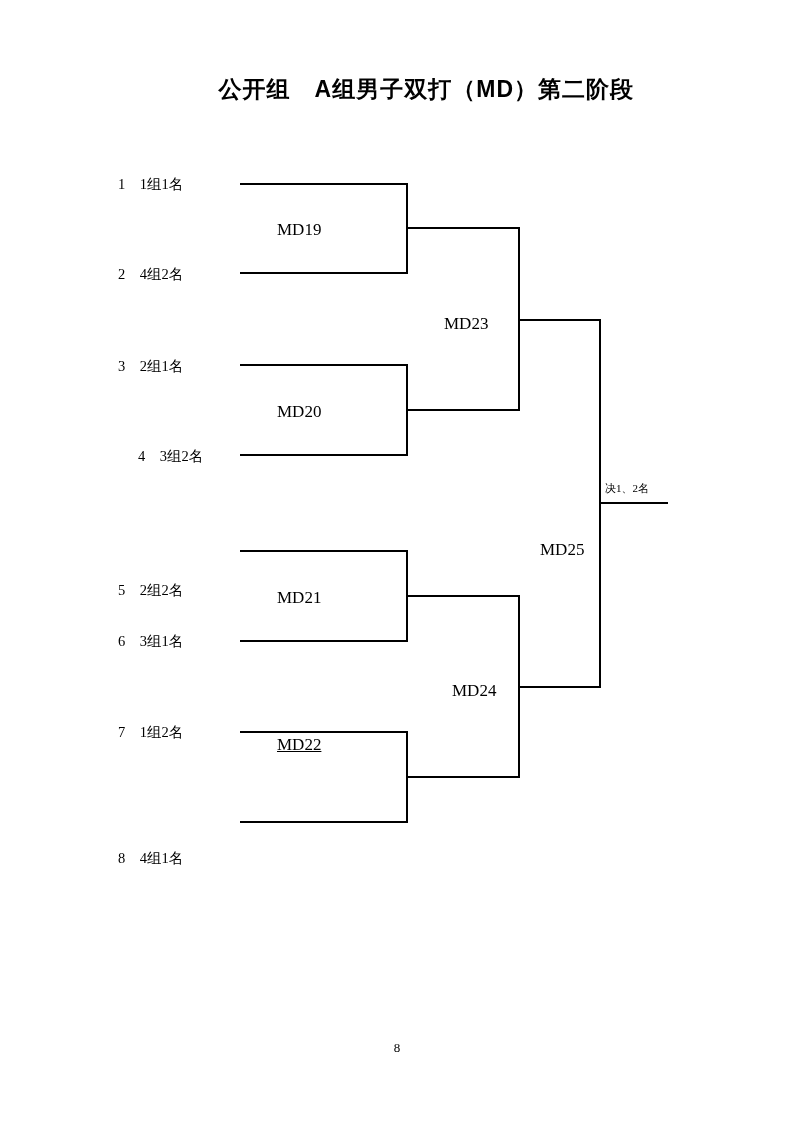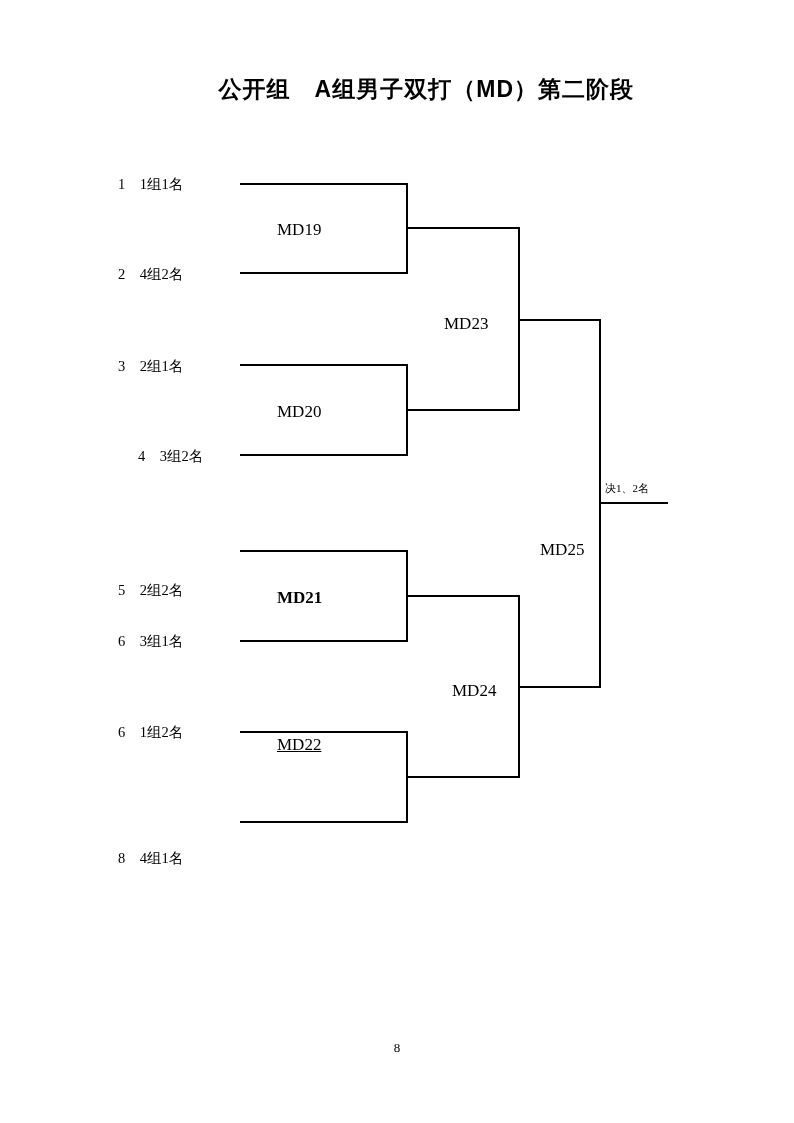--- a/index.html
+++ b/index.html
@@ -117,27 +117,27 @@
     </g>
   </svg>
 
   
   <div class="seed-label" style="left:118px; top:177px;">1　1组1名</div>
   <div class="seed-label" style="left:118px; top:267px;">2　4组2名</div>
   <div class="seed-label" style="left:118px; top:359px;">3　2组1名</div>
   <div class="seed-label" style="left:122px; top:449px;margin-left:16px;">4　3组2名</div>
   <div class="seed-label" style="left:118px; top:544px;margin-top:39px;">5　2组2名</div>
   <div class="seed-label" style="left:118px; top:634px;">6　3组1名</div>
-  <div class="seed-label" style="left:118px; top:725px;">6　1组2名</div>
+  <div class="seed-label" style="left:118px; top:725px;">7　1组2名</div>
   <div class="seed-label" style="left:118px; top:815px;margin-top:36px;">8　4组1名</div>
 
   
   <div class="match-label" style="left:277px; top:221px;">MD19</div>
   <div class="match-label" style="left:277px; top:403px;">MD20</div>
-  <div class="match-label" style="left:277px; top:589px;font-weight:bold;">MD21</div>
+  <div class="match-label" style="left:277px; top:589px;">MD21</div>
   <div class="match-label" style="left:277px; top:736px;text-decoration:underline;">MD22</div>
 
   
   <div class="match-label" style="left:444px; top:315px;">MD23</div>
   <div class="match-label" style="left:452px; top:682px;">MD24</div>
 
   
   <div class="match-label" style="left:540px; top:497px;margin-top:44px;">MD25</div>
 
   

